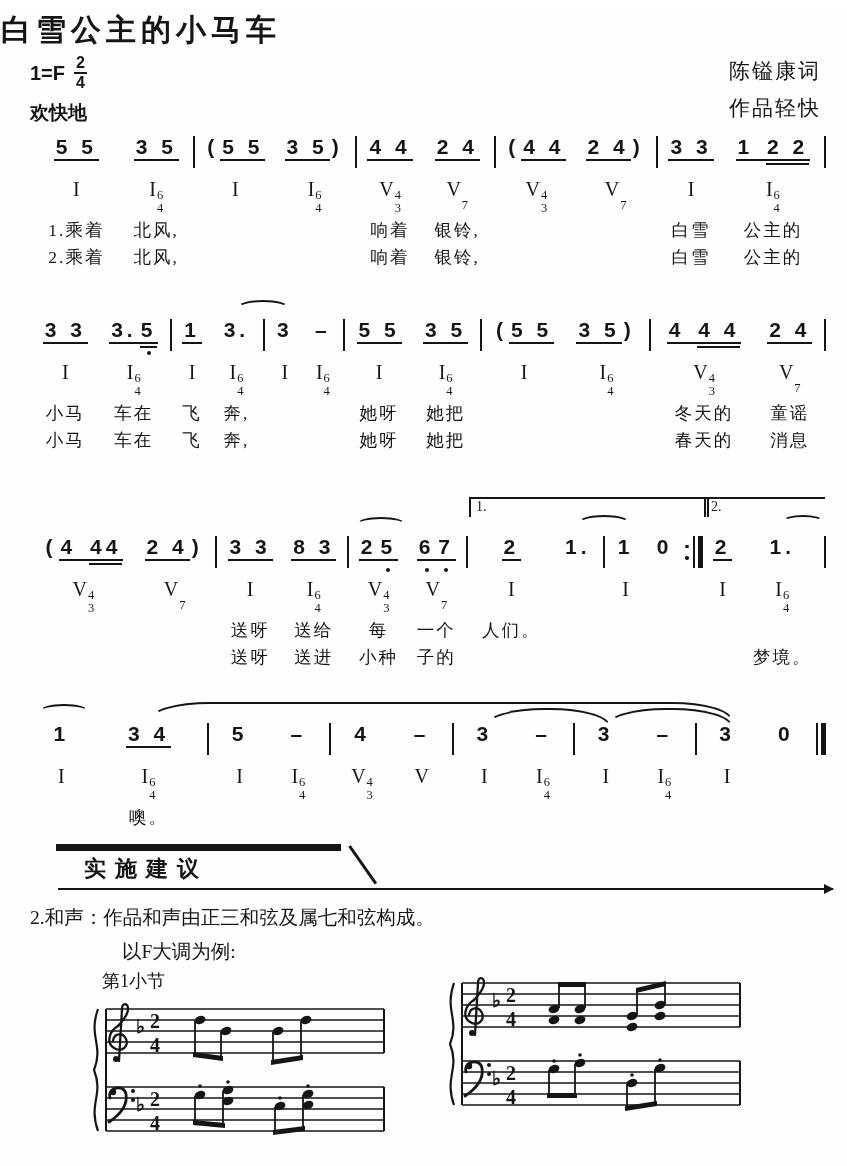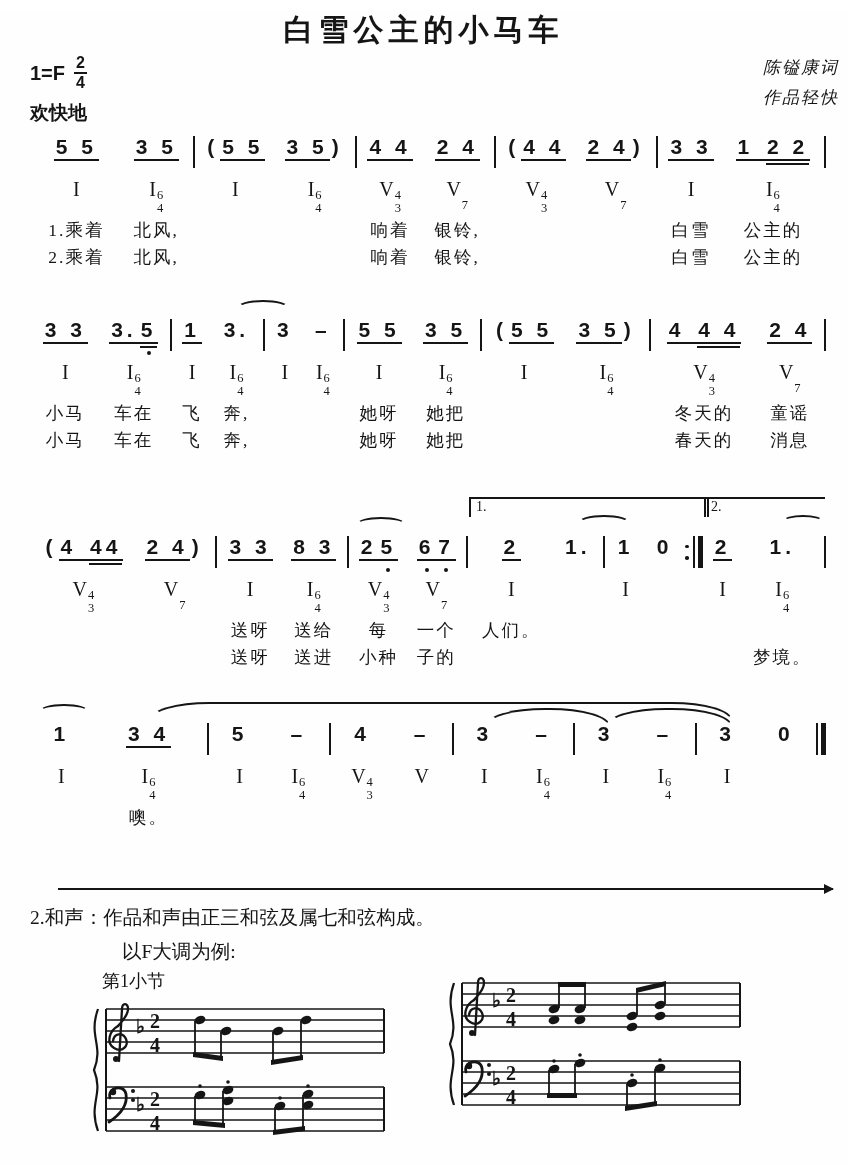--- a/index.html
+++ b/index.html
@@ -1,29 +1,29 @@
 <!DOCTYPE html>
 <html><head>
 <meta charset="utf-8">
 <style>
   html,body{margin:0;padding:0;background:#fff;}
   body{width:847px;height:1166px;overflow:hidden;color:#151515;font-family:"Liberation Serif",serif;}
   .page{position:relative;width:847px;height:1166px;background:#fefefe;}
 
   
-  .title{text-align:center;font-family:"Liberation Sans",sans-serif;font-weight:bold;
-         font-size:30px;letter-spacing:5px;margin:10px 8px 2px;}
+  .title{text-align:left;font-family:"Liberation Sans",sans-serif;font-weight:bold;
+         font-size:30px;letter-spacing:5px;margin:10px 1px 2px;}
   .meta{position:relative;height:72px;}
   .meta-left{position:absolute;left:30px;top:2px;}
   .keysig{display:flex;align-items:center;gap:9px;font-family:"Liberation Sans",sans-serif;
           font-weight:bold;font-size:20px;}
   .frac{display:inline-flex;flex-direction:column;align-items:center;line-height:1;font-size:16px;}
   .frac .fbar{width:13px;height:2px;background:#151515;margin:1px 0;}
   .tempo{font-family:"Liberation Sans",sans-serif;font-weight:bold;font-size:19px;margin-top:9px;text-align:right;}
-  .meta-right{position:absolute;right:8px;top:0;font-size:17px;line-height:1.75;letter-spacing:2px;font-style:italic;}
+  .meta-right{position:absolute;right:26px;top:0;font-size:21px;line-height:1.75;letter-spacing:2px;}
 
   
   #score{padding:4px 20px 0 32px;}
   .sysline{position:relative;display:flex;align-items:flex-start;}
   .beat{display:flex;flex-direction:column;align-items:center;min-width:34px;margin:0 2px;}
   .nrow{height:34px;display:flex;align-items:flex-start;font-family:"Liberation Sans",sans-serif;
         font-weight:bold;font-size:21px;white-space:pre;}
   .seg{position:relative;display:inline-block;padding:0 2px;letter-spacing:4px;}
   .seg.u1,.seg.u2{border-bottom:2.5px solid #151515;}
   .seg.u2::after{content:"";position:absolute;left:1px;right:1px;bottom:-6px;height:2.5px;background:#151515;}
@@ -574,20 +574,25 @@
         </div>
         <div class="arc" style="left: 6.5px; width: 46px; top: 6px;"></div>
         <div class="arc" style="left: 117px; width: 578.5px; top: 4px;"></div>
         <div class="arc" style="left: 452.5px; width: 121px; top: 10px;"></div>
         <div class="arc" style="left: 573.5px; width: 122px; top: 10px;"></div>
       </div>
     </div>
 
   <div class="advice">
     <div class="banner">
+      <div class="banner-box">
+        <span class="banner-topbar"></span>
+        <span class="banner-text">实施建议</span>
+        <span class="banner-diag"></span>
+      </div>
       <div class="banner-line">
         <span class="banner-arrow"></span>
       </div>
     </div>
 
     <div class="advice-item">
       <span class="advice-label"><span>2.</span><span>和声：</span></span>
       <span class="advice-text">作品和声由正三和弦及属七和弦构成。</span>
     </div>
 

